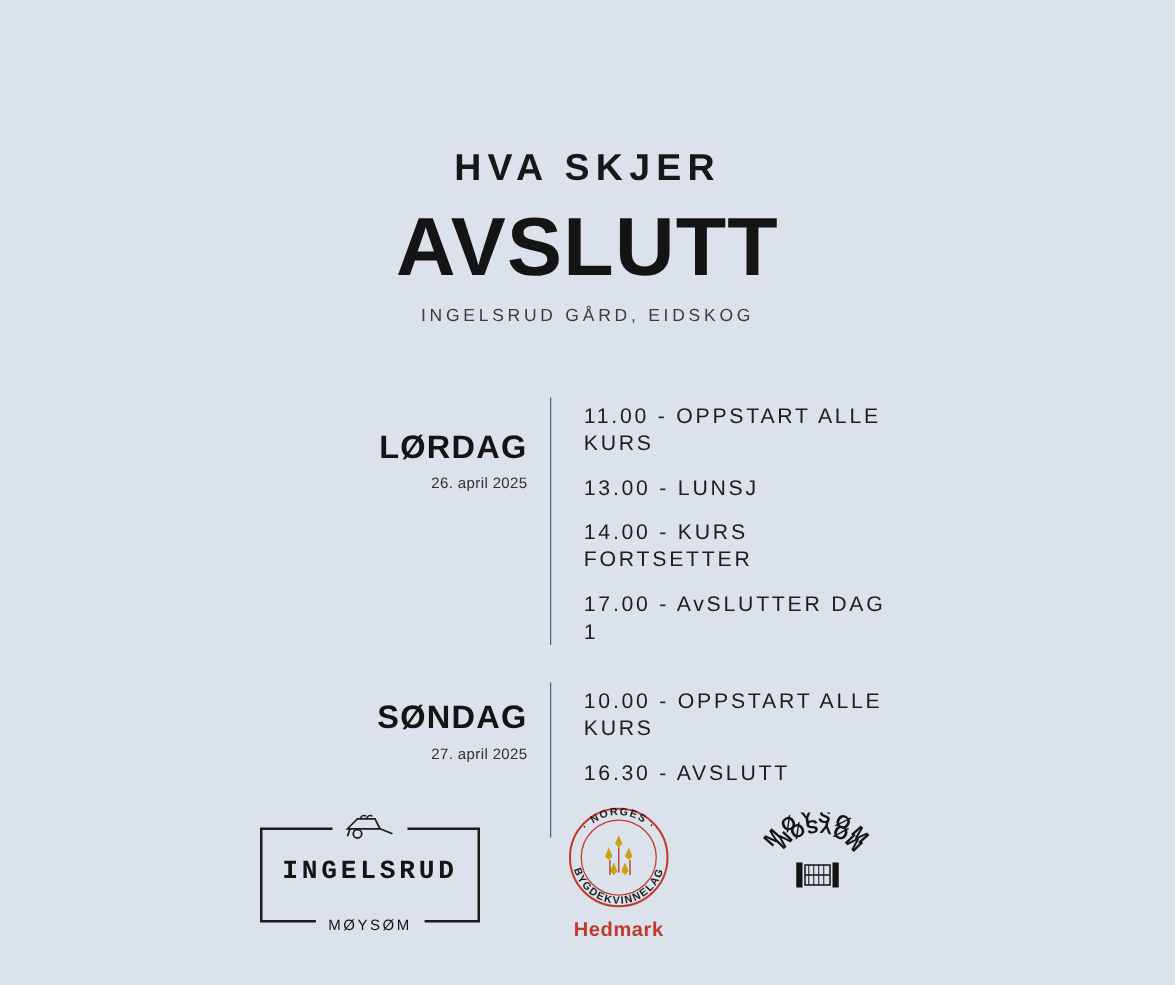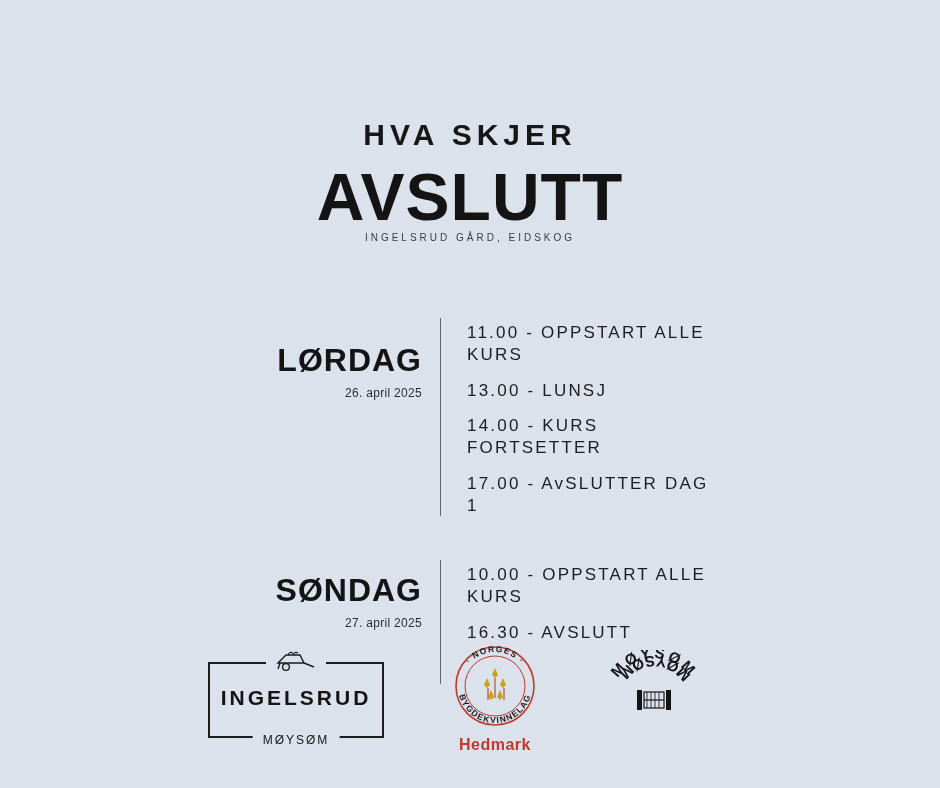--- a/index.html
+++ b/index.html
@@ -40,23 +40,24 @@
   }
   .main-title {
     font-size: 66px;
     font-weight: bold;
     letter-spacing: 1px;
     color: #141414;
     line-height: 1.05;
     margin-top: 12px;
   }
   .subtitle {
-    font-size: 10px;
+    font-size: 14px;
     letter-spacing: 3px;
     color: #3b3b3b;
+    margin-top: 12px;
   }
 
   
   .schedule {
     position: absolute;
     top: 318px;
     left: 250px;
     width: 470px;
   }
   .day-block {
@@ -64,21 +65,21 @@
     align-items: flex-start;
     margin-bottom: 26px;
   }
   .day-col {
     width: 190px;
     text-align: right;
     padding-right: 18px;
     box-sizing: border-box;
   }
   .day-name {
-    font-size: 32px;
+    font-size: 26px;
     font-weight: bold;
     letter-spacing: 1px;
     line-height: 1.05;
     color: #141414;
   }
   .day-date {
     font-size: 12px;
     color: #2e2e2e;
     margin-top: 8px;
     letter-spacing: 0.3px;
@@ -94,21 +95,21 @@
     letter-spacing: 2.2px;
     color: #1d1d1d;
     line-height: 1.28;
     margin-bottom: 14px;
     max-width: 250px;
   }
   .item:last-child { margin-bottom: 0; }
 
   #day-0 .day-col { padding-top: 26px; }
   #day-1 .day-col { padding-top: 14px; }
-  #day-1 { margin-top: 44px; }
+  #day-1 { margin-top: 30px; }
 
   
   .logos {
     position: absolute;
     bottom: 22px;
     left: 0;
     width: 940px;
     height: 130px;
   }
 
@@ -130,20 +131,21 @@
     transform: translateX(-50%);
     background: #dbe2ec;
     padding: 0 8px;
   }
   .logo-ingelsrud .li-name {
     margin-top: 22px;
     font-size: 21px;
     letter-spacing: 3px;
     font-weight: bold;
     color: #141414;
+    font-family: Liberation Mono, monospace;
   }
   .logo-ingelsrud .li-sub {
     position: absolute;
     bottom: -11px;
     left: 50%;
     transform: translateX(-50%);
     background: #dbe2ec;
     padding: 0 10px;
     font-size: 12px;
     letter-spacing: 2px;

